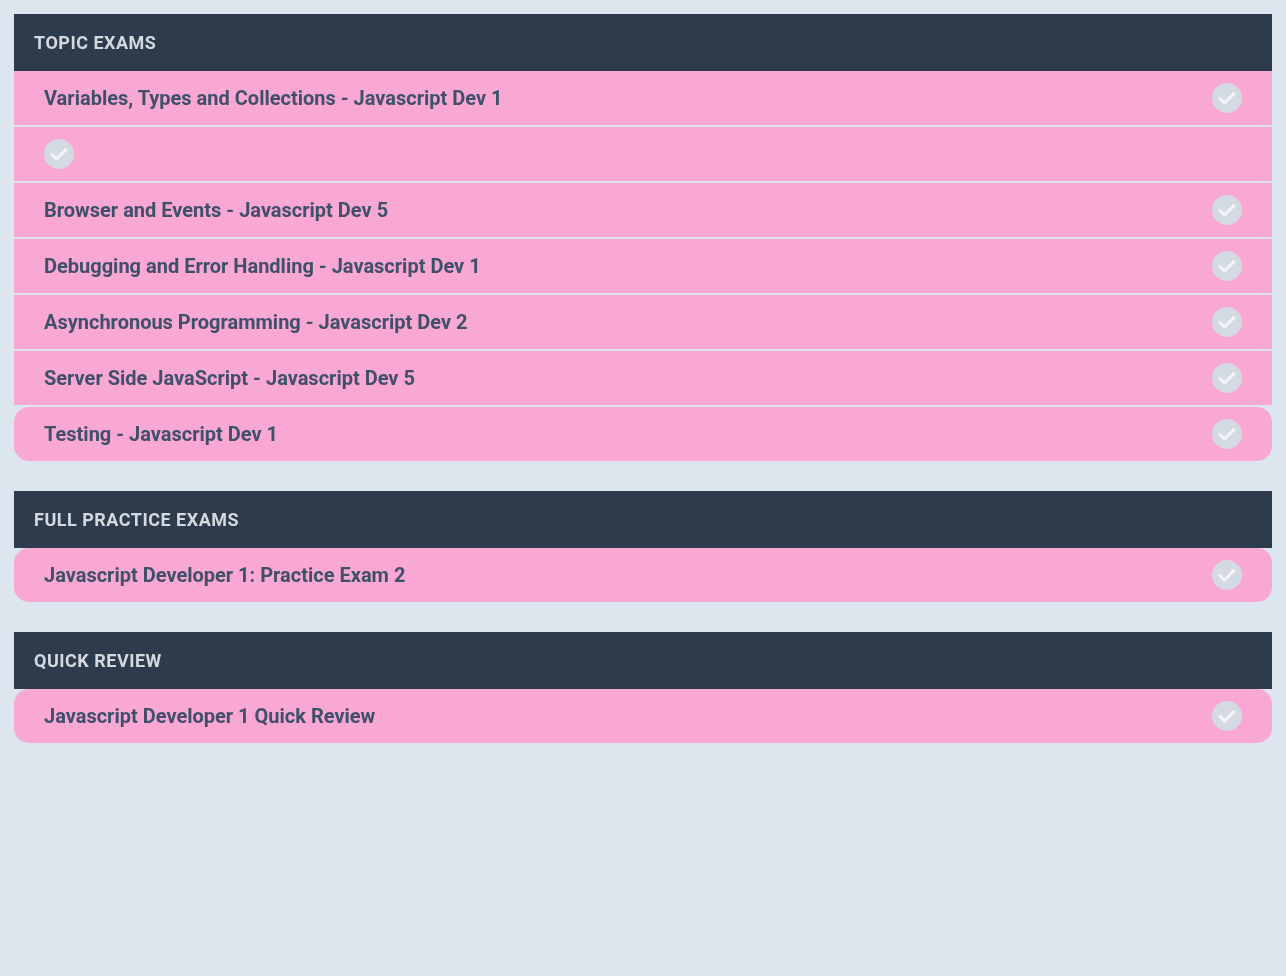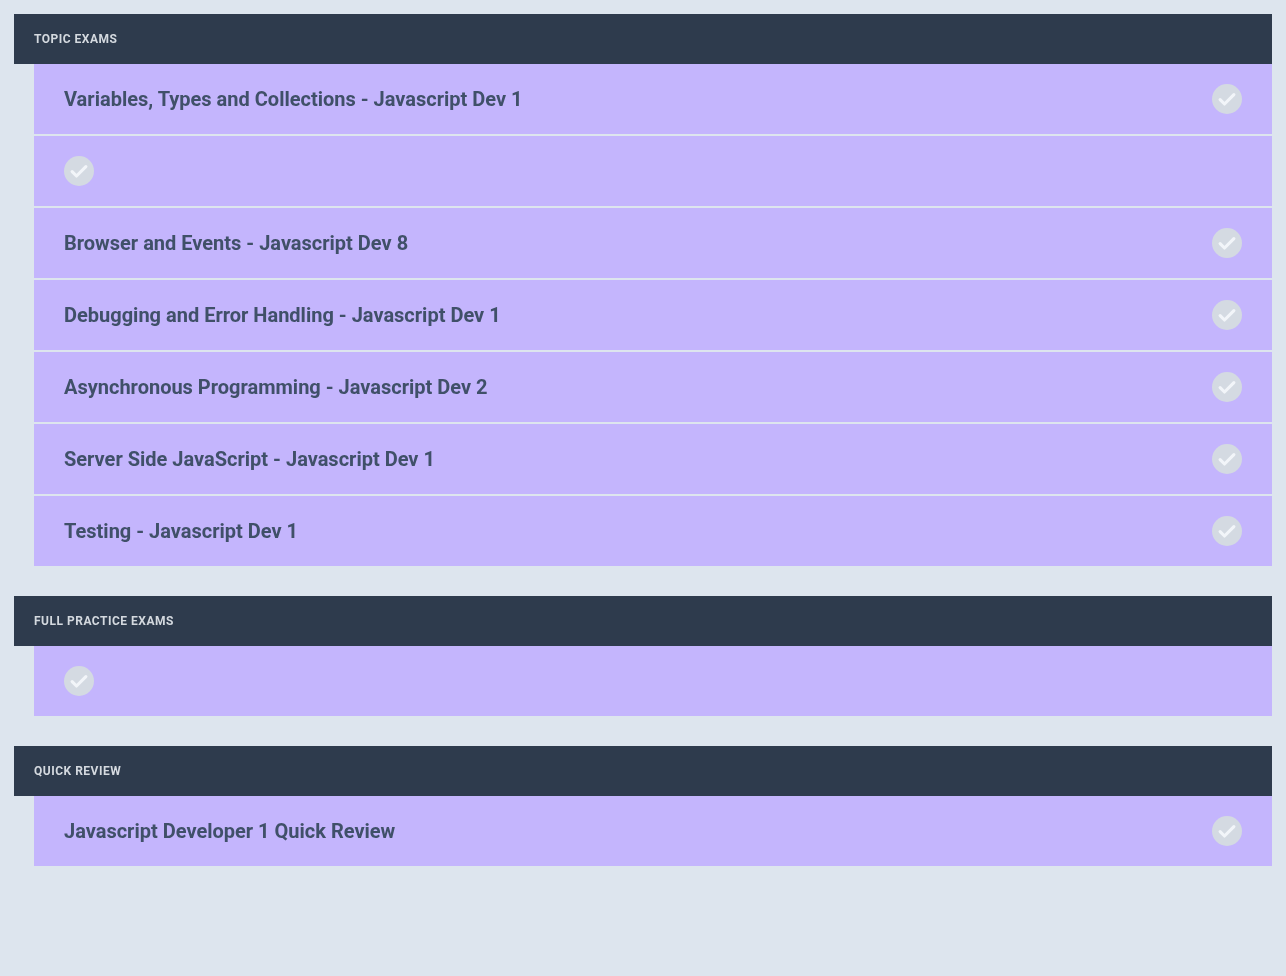--- a/index.html
+++ b/index.html
@@ -12,38 +12,38 @@
     font-family: -apple-system, BlinkMacSystemFont, "Segoe UI", Roboto, "Helvetica Neue", Arial, sans-serif;
     padding: 14px;
     width: 1286px;
   }
   .section {
     margin-bottom: 30px;
   }
   .section-header {
     background-color: #2e3b4d;
     color: #d4d9df;
-    font-size: 12px;
+    font-size: 18px;
     font-weight: 700;
     letter-spacing: 0.5px;
     padding: 18px 20px;
     text-transform: uppercase;
   }
   .list-item {
-    background-color: #c4b5fd;
+    background-color: #f9a8d4;
     border-bottom: 2px solid #dde5ee;
-    padding: 20px 30px;
+    padding: 12px 30px;
     display: flex;
     align-items: center;
     justify-content: space-between;
     cursor: pointer;
-    margin-left: 20px;
   }
   .list-item:last-child {
     border-bottom: none;
+    border-radius: 15px;
   }
   .list-item-title {
     color: #405069;
     font-size: 20px;
     font-weight: 700;
   }
   .check-icon {
     width: 30px;
     height: 30px;
     flex-shrink: 0;
@@ -69,21 +69,21 @@
   </div>
   <div class="list-item">
     <span class="check-icon">
       <svg viewBox="0 0 24 24">
           <circle cx="12" cy="12" r="12" fill="#d4dae2"></circle>
           <path d="M6.5 12.5 L10 16 L17.5 8.5" stroke="#f2f5f9" stroke-width="2.5" fill="none" stroke-linecap="round" stroke-linejoin="round"></path>
         </svg>
     </span>
   </div>
   <div class="list-item">
-    <span class="list-item-title">Browser and Events - Javascript Dev 8</span>
+    <span class="list-item-title">Browser and Events - Javascript Dev 5</span>
     <span class="check-icon">
       <svg viewBox="0 0 24 24">
           <circle cx="12" cy="12" r="12" fill="#d4dae2"></circle>
           <path d="M6.5 12.5 L10 16 L17.5 8.5" stroke="#f2f5f9" stroke-width="2.5" fill="none" stroke-linecap="round" stroke-linejoin="round"></path>
         </svg>
     </span>
   </div>
   <div class="list-item">
     <span class="list-item-title">Debugging and Error Handling - Javascript Dev 1</span>
     <span class="check-icon">
@@ -96,21 +96,21 @@
   <div class="list-item">
     <span class="list-item-title">Asynchronous Programming - Javascript Dev 2</span>
     <span class="check-icon">
       <svg viewBox="0 0 24 24">
           <circle cx="12" cy="12" r="12" fill="#d4dae2"></circle>
           <path d="M6.5 12.5 L10 16 L17.5 8.5" stroke="#f2f5f9" stroke-width="2.5" fill="none" stroke-linecap="round" stroke-linejoin="round"></path>
         </svg>
     </span>
   </div>
   <div class="list-item">
-    <span class="list-item-title">Server Side JavaScript - Javascript Dev 1</span>
+    <span class="list-item-title">Server Side JavaScript - Javascript Dev 5</span>
     <span class="check-icon">
       <svg viewBox="0 0 24 24">
           <circle cx="12" cy="12" r="12" fill="#d4dae2"></circle>
           <path d="M6.5 12.5 L10 16 L17.5 8.5" stroke="#f2f5f9" stroke-width="2.5" fill="none" stroke-linecap="round" stroke-linejoin="round"></path>
         </svg>
     </span>
   </div>
   <div class="list-item">
     <span class="list-item-title">Testing - Javascript Dev 1</span>
     <span class="check-icon">
@@ -118,20 +118,21 @@
           <circle cx="12" cy="12" r="12" fill="#d4dae2"></circle>
           <path d="M6.5 12.5 L10 16 L17.5 8.5" stroke="#f2f5f9" stroke-width="2.5" fill="none" stroke-linecap="round" stroke-linejoin="round"></path>
         </svg>
     </span>
   </div>
 </div>
 
 <div class="section">
   <div class="section-header">FULL PRACTICE EXAMS</div>
   <div class="list-item">
+    <span class="list-item-title">Javascript Developer 1: Practice Exam 2</span>
     <span class="check-icon">
       <svg viewBox="0 0 24 24">
           <circle cx="12" cy="12" r="12" fill="#d4dae2"></circle>
           <path d="M6.5 12.5 L10 16 L17.5 8.5" stroke="#f2f5f9" stroke-width="2.5" fill="none" stroke-linecap="round" stroke-linejoin="round"></path>
         </svg>
     </span>
   </div>
 </div>
 
 <div class="section">

